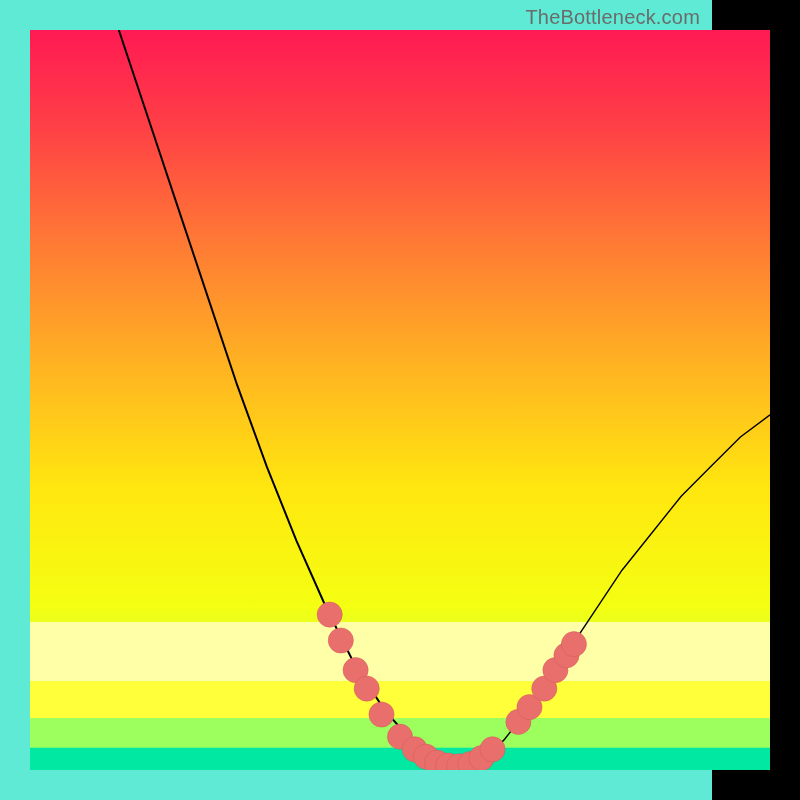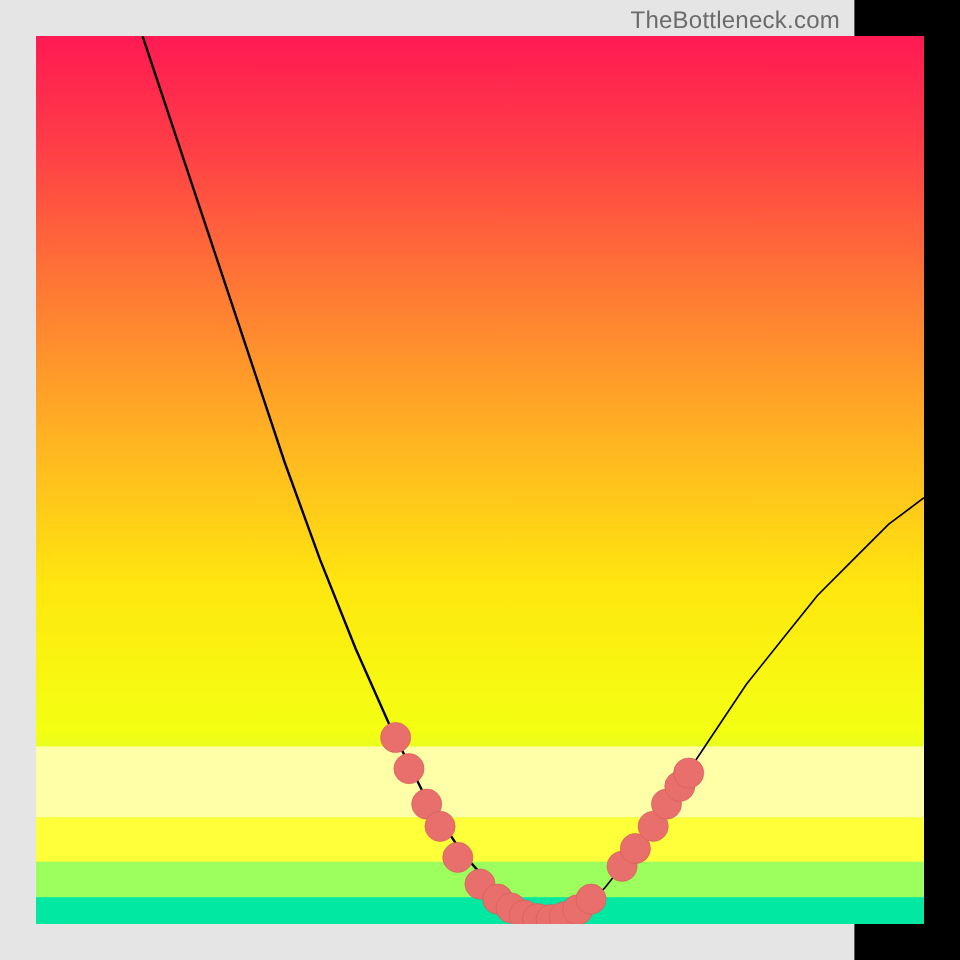--- a/index.html
+++ b/index.html
@@ -10,21 +10,21 @@
     overflow: hidden;
     background: #000;
     font-family: Arial, Helvetica, sans-serif;
   }
   .frame {
     position: absolute;
     left: 0;
     top: 0;
     width: 712px;
     height: 800px;
-    background: #e5e5e5;
+    background: #5eead4;
   }
   .plot-area {
     position: absolute;
     left: 30px;
     top: 30px;
     width: 740px;
     height: 740px;
   }
   .watermark {
     position: absolute;

